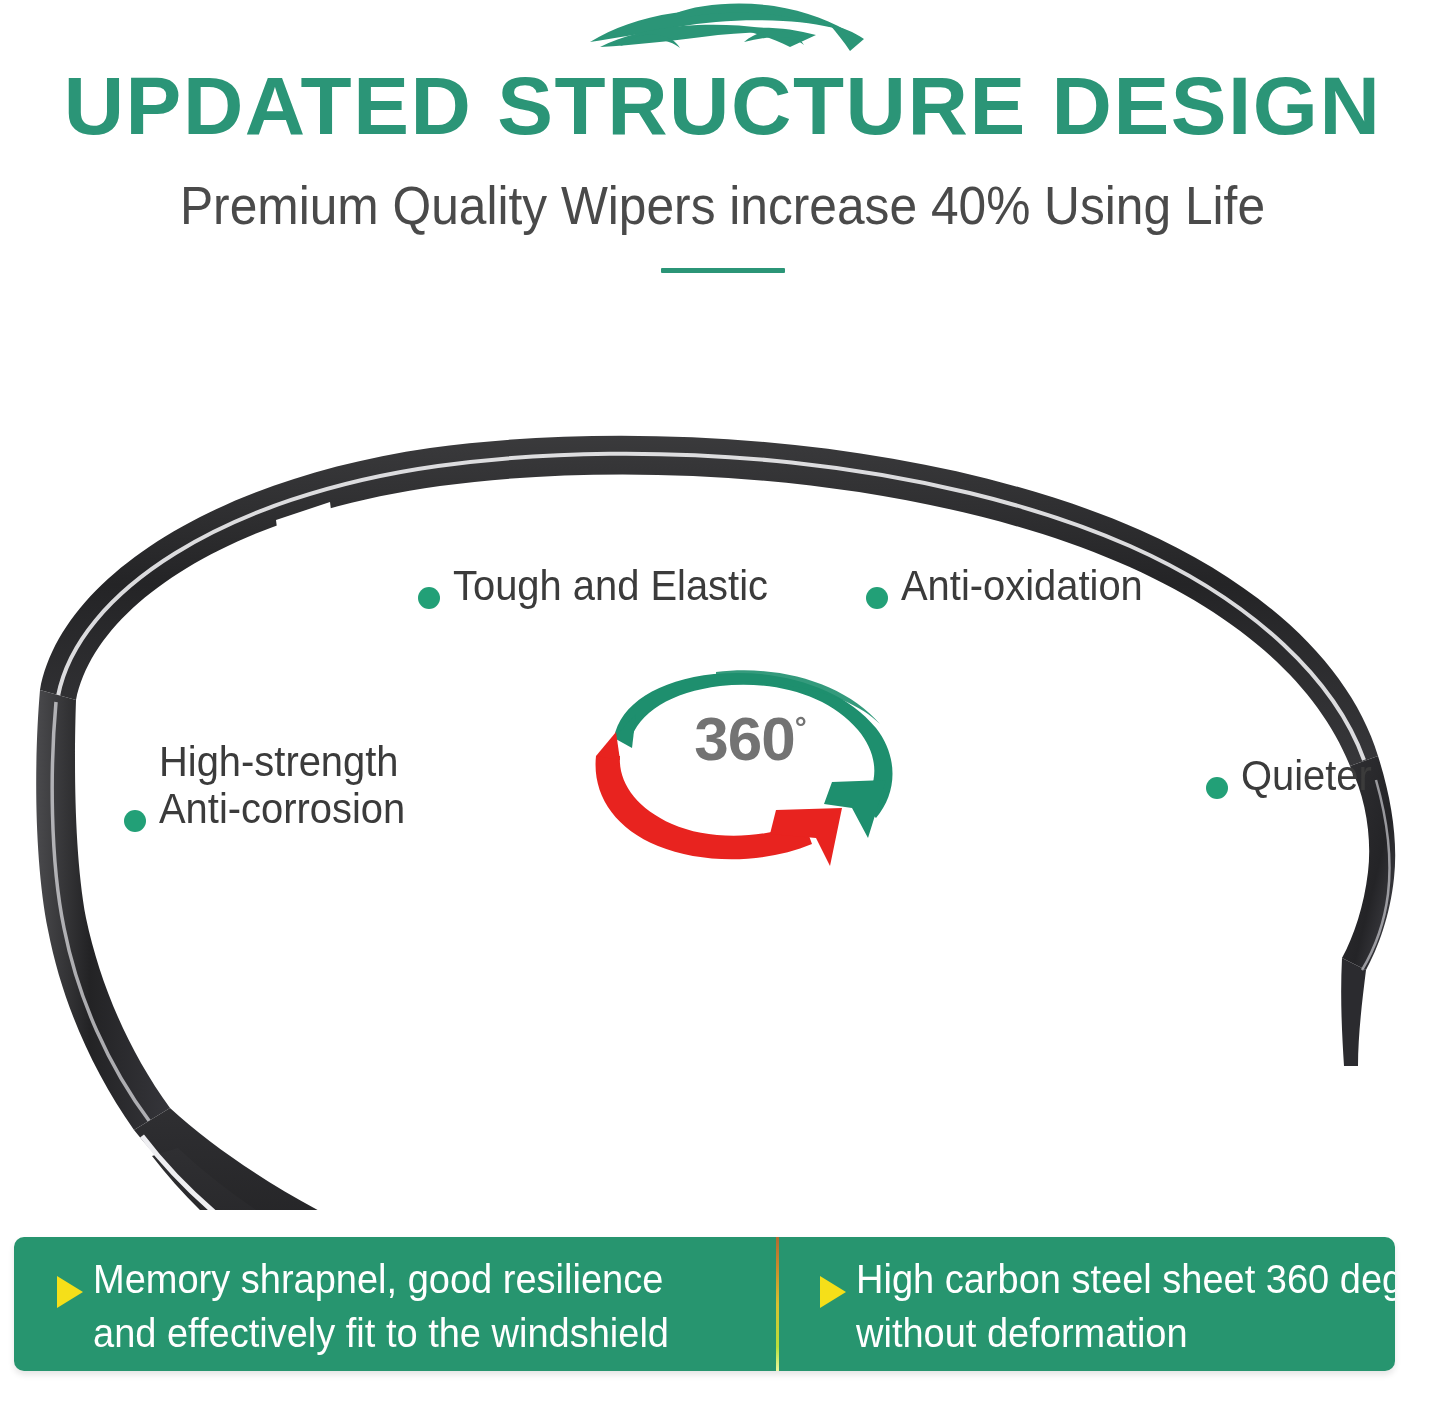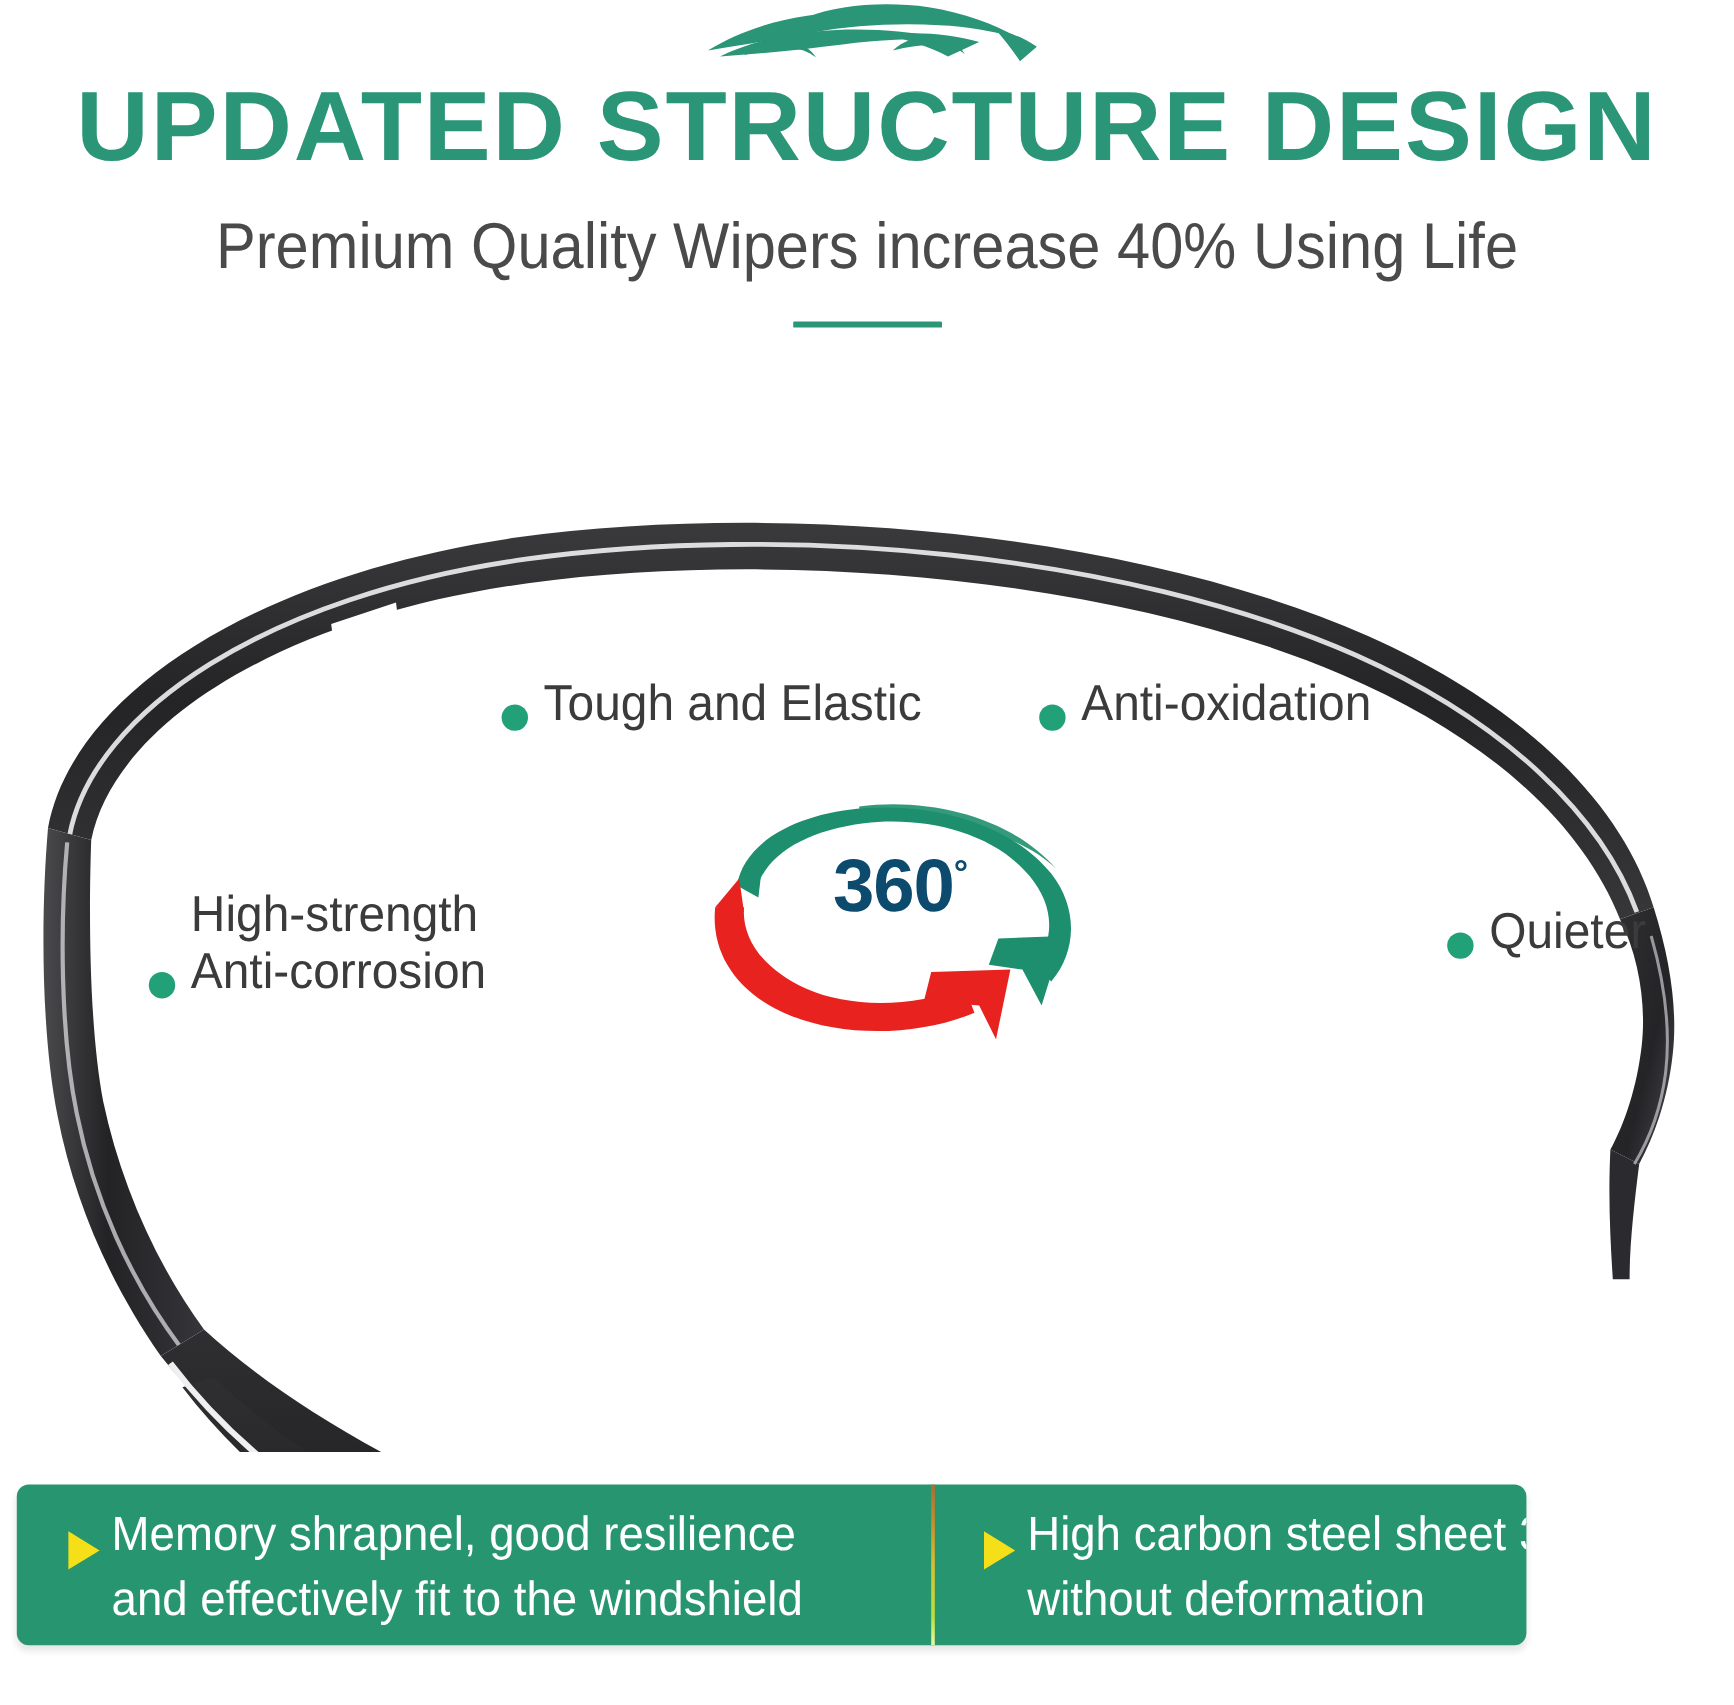--- a/index.html
+++ b/index.html
@@ -127,39 +127,39 @@
     width: 340px;
     height: 215px;
   }
   .badge360 svg { display: block; }
   .badge360 .badge-label {
     position: absolute;
     left: 0;
     top: 56px;
     width: 340px;
     text-align: center;
-    color: #0c4a6e;
+    color: #737373;
     font-family: "Liberation Sans", sans-serif;
     font-weight: bold;
     font-size: 62px;
     line-height: 62px;
     letter-spacing: -1px;
   }
   .badge360 .badge-label sup {
     font-size: 30px;
     vertical-align: super;
     line-height: 0;
   }
 
   
   .banner {
     position: absolute;
     left: 14px;
     top: 1237px;
-    width: 1258px;
+    width: 1381px;
     height: 134px;
     background: #27956F;
     border-radius: 10px;
     box-shadow: 0 4px 6px rgba(0,0,0,0.10);
     display: flex;
     overflow: hidden;
   }
   .banner-cell {
     flex: 0 0 auto;
     display: flex;

